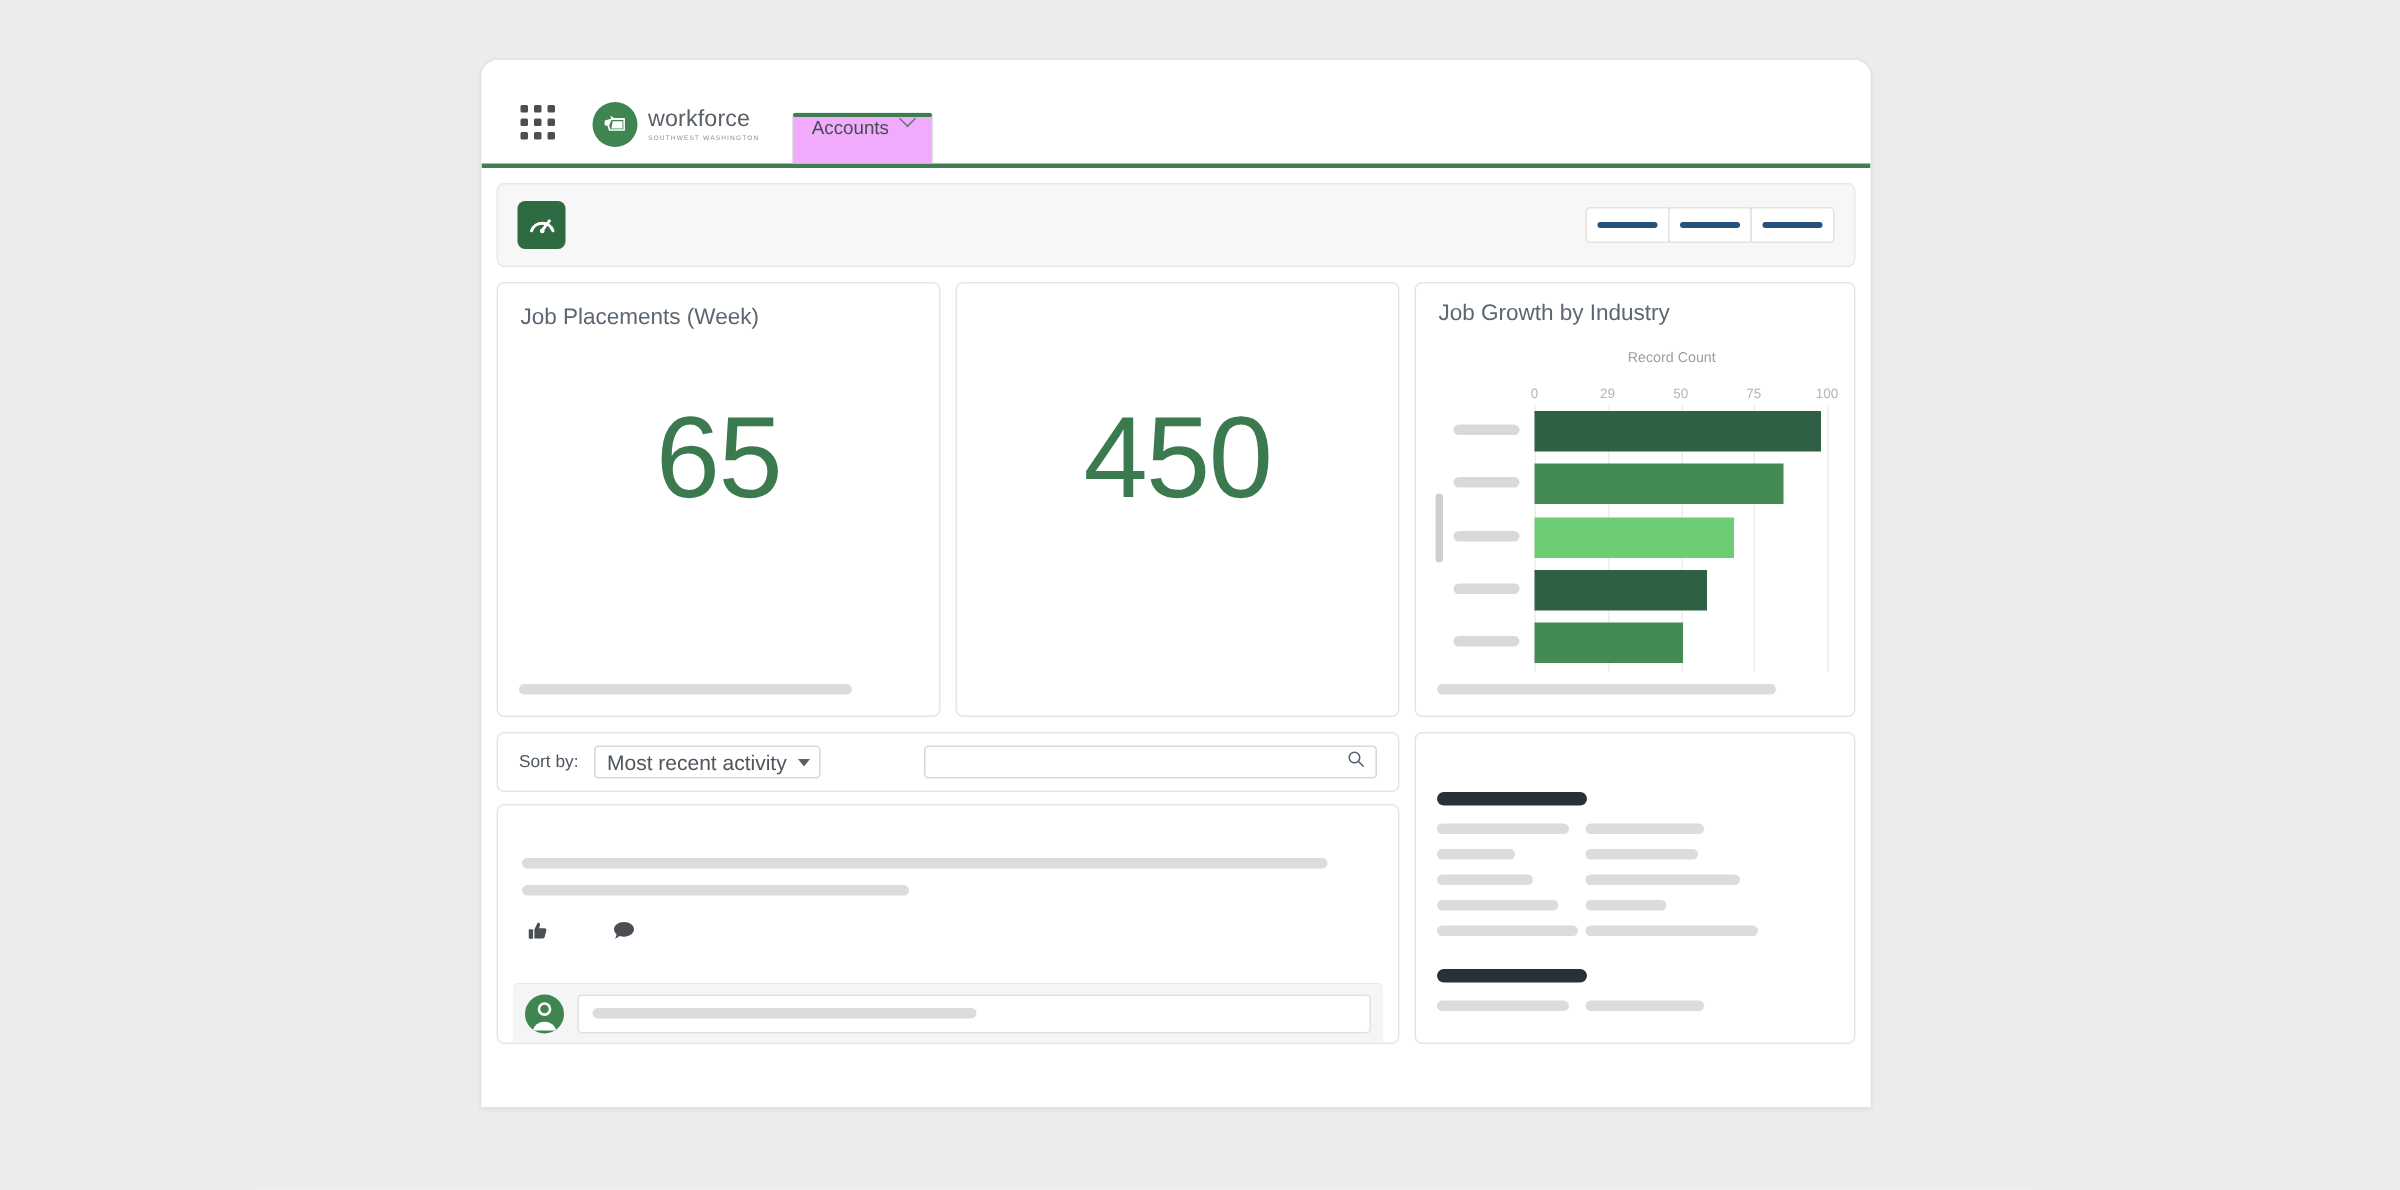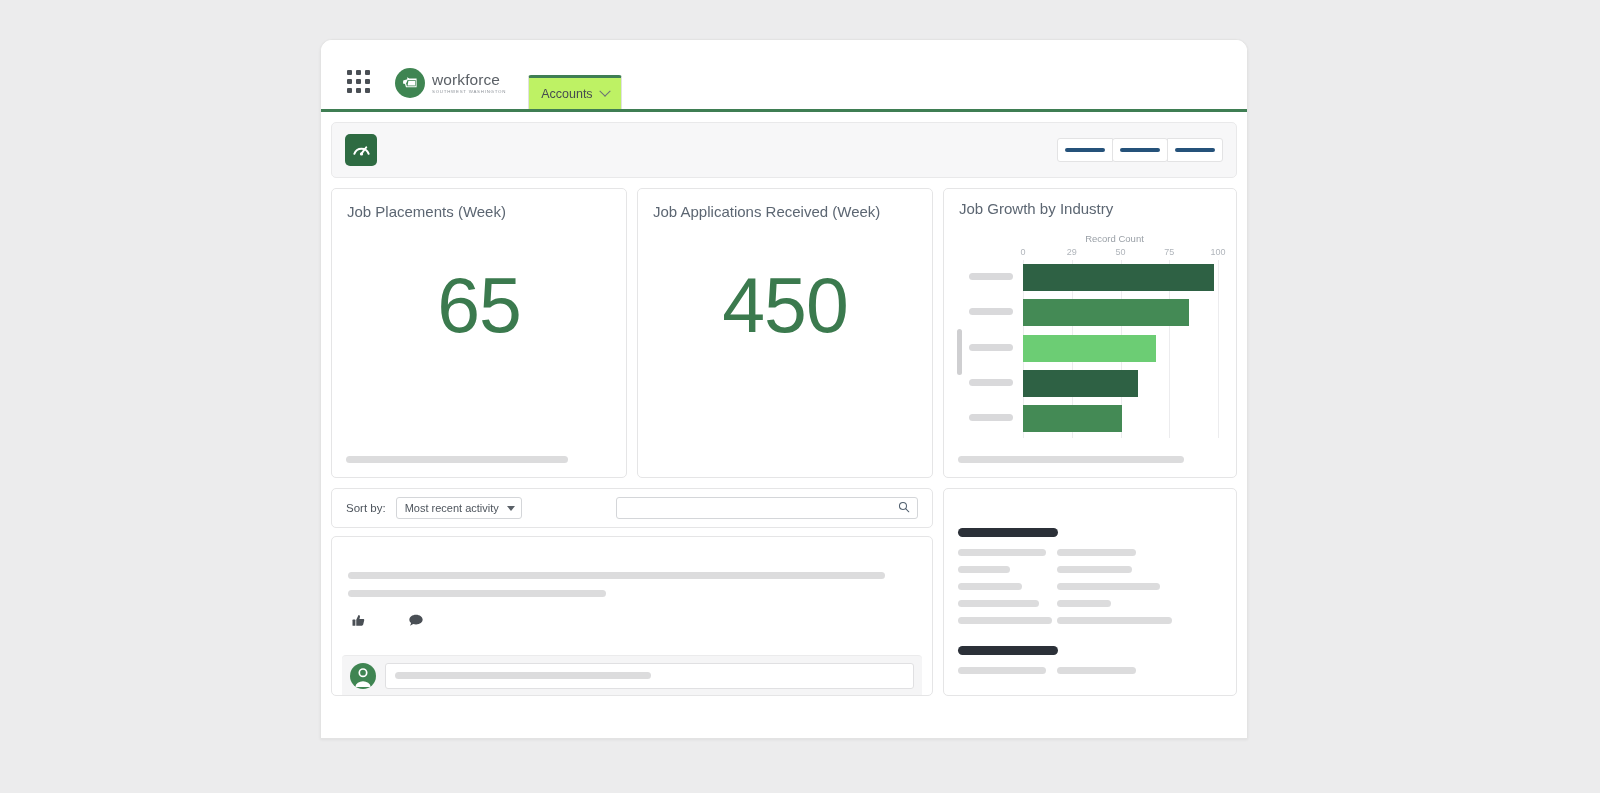--- a/index.html
+++ b/index.html
@@ -87,27 +87,26 @@
     letter-spacing: .75px;
     margin-top: 2px;
   }
 
   #tab-accounts {
     margin-left: 22px;
     margin-bottom: 0px;
     height: 34px;
     min-width: 86px;
     padding: 0 12px;
-    background: #bef264;
+    background: #f0abfc;
     border: 1px solid #e0e0e1;
     border-top: 3px solid #3f7e53;
     border-bottom: none;
     border-radius: 3px 3px 0 0;
     display: flex;
-    align-items: center;
     justify-content: center;
     gap: 8px;
     cursor: pointer;
   }
   #tab-accounts-label {
     font-size: 12.5px;
     color: #464b50;
   }
   .chev {
     width: 8px; height: 8px;
@@ -241,21 +240,21 @@
     left: 13px;
     top: 44px;
     right: 10px;
     bottom: 34px;
   }
   #chart-axis-label {
     text-align: center;
     font-size: 9.5px;
     color: #9aa0a7;
     margin-left: 46px;
-    margin-bottom: 3px;
+    margin-bottom: 13px;
   }
   #chart-ticks {
     position: relative;
     height: 13px;
     margin-left: 66px;
     margin-right: 8px;
   }
   .tick-label {
     position: absolute;
     top: 0;
@@ -333,21 +332,21 @@
     min-width: 108px;
     border: 1px solid #d4d6d9;
     border-radius: 3px;
     background: #fff;
     display: flex;
     align-items: center;
     padding: 0 6px 0 8px;
     cursor: pointer;
   }
   #sort-value {
-    font-size: 11px;
+    font-size: 14px;
     color: #4e555d;
     flex: 1;
   }
   .caret-down {
     width: 0; height: 0;
     border-left: 4px solid transparent;
     border-right: 4px solid transparent;
     border-top: 5px solid #5a6067;
     margin-left: 8px;
   }
@@ -585,21 +584,20 @@
 
     <div id="row-kpis">
 
       <div class="card" id="kpi-placements">
         <div class="card-title">Job Placements (Week)</div>
         <div class="kpi-value">65</div>
         <div class="card-footer-bar" id="bar-footer-placements"></div>
       </div>
 
       <div class="card" id="kpi-applications">
-        <div class="card-title">Job Applications Received (Week)</div>
         <div class="kpi-value">450</div>
       </div>
 
       <div class="card" id="card-chart">
         <div class="card-title">Job Growth by Industry</div>
         <div id="chart-scrollbar"></div>
         <div id="chart-area">
           <div id="chart-axis-label">Record Count</div>
           <div id="chart-ticks">
               <span class="tick-label" style="left: 0%;">0</span>

